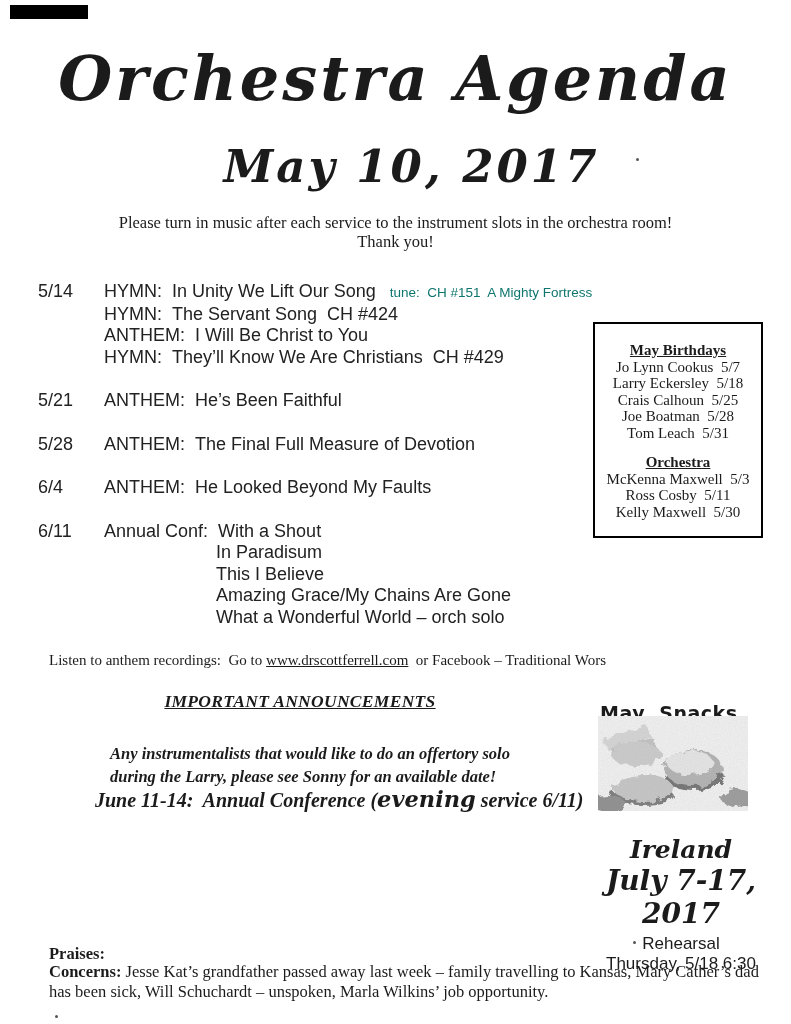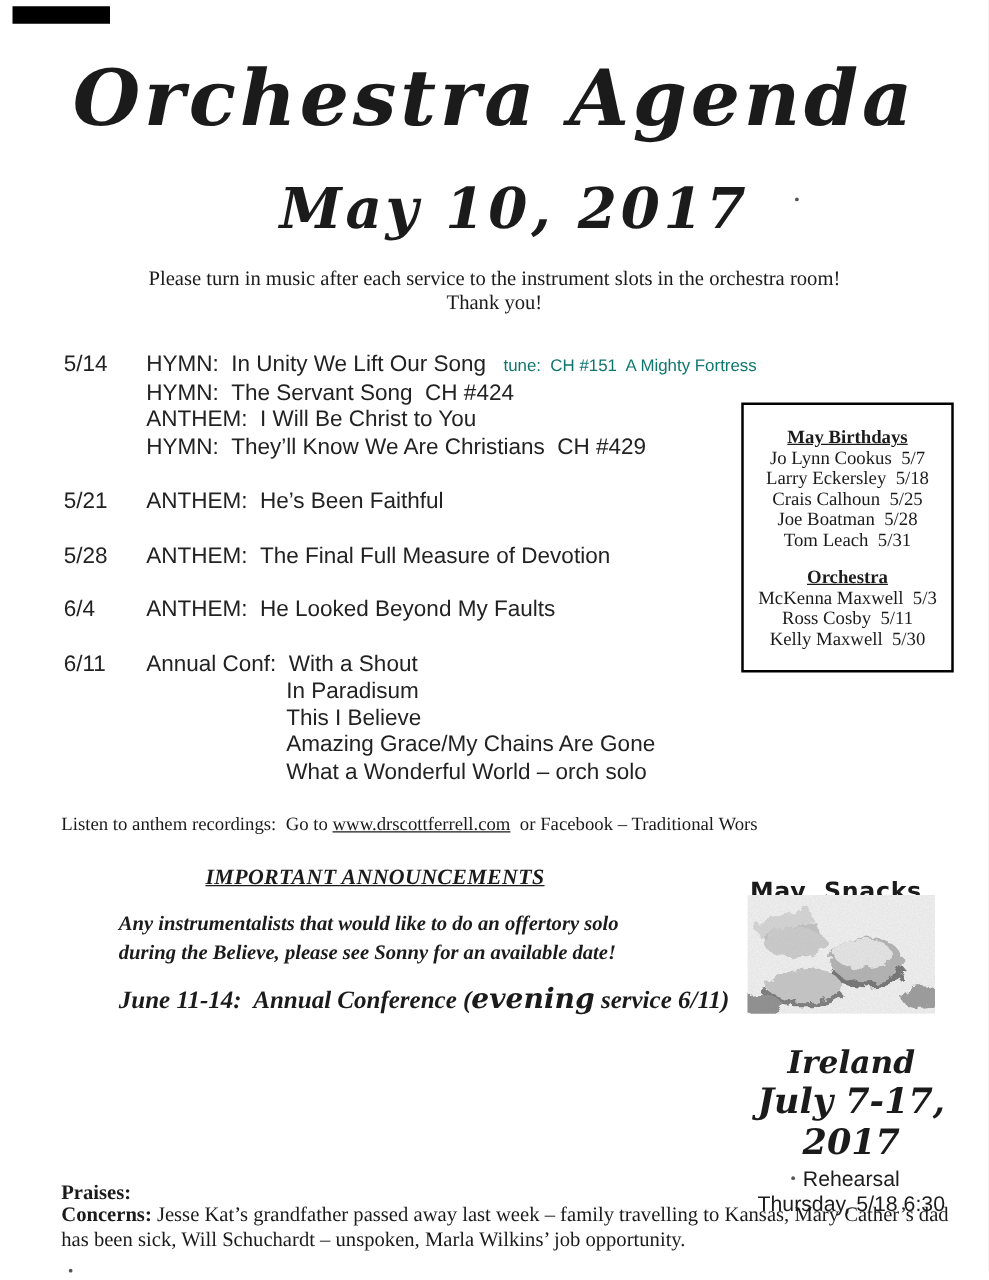--- a/index.html
+++ b/index.html
@@ -10,21 +10,21 @@
 
   .title{position:absolute;top:42px;left:0;width:100%;text-align:center;margin:0;
          font-family:"DejaVu Serif",serif;font-style:italic;font-weight:bold;
          font-size:62px;letter-spacing:3px;}
   .pdate{position:absolute;top:140px;left:0;width:100%;text-align:center;margin:0;
          font-family:"DejaVu Serif",serif;font-style:italic;font-weight:bold;
          font-size:45px;letter-spacing:3px;padding-left:16px;}
   .notice{position:absolute;top:213px;left:0;width:100%;text-align:center;margin:0;
           font-size:16.5px;line-height:19px;}
 
-  .agenda{position:absolute;left:51px;top:281px;font-family:"Liberation Sans","DejaVu Sans",sans-serif;
+  .agenda{position:absolute;left:38px;top:281px;font-family:"Liberation Sans","DejaVu Sans",sans-serif;
           font-size:18px;color:#222;}
   .agroup{display:flex;margin-bottom:22px;}
   .adate{width:66px;flex:none;}
   .aitem{display:flex;align-items:baseline;line-height:21.5px;}
   .alabel{margin-right:10px;white-space:pre;}
   .atitle{white-space:pre;}
   .anote{font-size:13.5px;margin-left:14px;color:#0f766e;white-space:pre;}
   .cont{margin-left:112px;}
 
   .bbox{position:absolute;left:593px;top:322px;width:170px;height:216px;border:2.5px solid #000;
@@ -33,21 +33,21 @@
   .bentry{white-space:pre;}
   .bsec{margin-top:13px;}
 
   .recordings{position:absolute;left:49px;top:652px;margin:0;font-size:15px;white-space:pre;
               max-width:560px;overflow:hidden;}
   .url{text-decoration:underline;}
 
   .imp{position:absolute;left:40px;top:691px;width:520px;text-align:center;
        font-weight:bold;font-style:italic;font-size:17.5px;text-decoration:underline;letter-spacing:.3px;}
 
-  .solo{position:absolute;left:95px;top:727px;margin:0;font-weight:bold;font-style:italic;
+  .solo{position:absolute;left:95px;top:727px;margin:15px;font-weight:bold;font-style:italic;
         font-size:16.5px;line-height:23px;}
   .june{position:absolute;left:95px;top:786px;margin:0;font-weight:bold;font-style:italic;font-size:20px;white-space:pre;}
   .june .ev{font-family:"DejaVu Serif",serif;font-size:22.5px;}
 
   .snacks{position:absolute;left:600px;top:700px;font-family:"DejaVu Sans","Liberation Sans",sans-serif;
           font-weight:bold;font-size:19px;line-height:26px;letter-spacing:.5px;}
   .sntitle{text-decoration:underline;white-space:pre;}
 
   .photo{position:absolute;left:598px;top:716px;}
 
@@ -168,21 +168,21 @@
     <div class="bentry">Ross Cosby  5/11</div>
     <div class="bentry">Kelly Maxwell  5/30</div>
   </div>
 
   <p class="recordings"><span>Listen to anthem recordings:  Go to </span><span class="url">www.drscottferrell.com</span><span>  or Facebook – Traditional Wors</span></p>
 
   <div class="imp">IMPORTANT ANNOUNCEMENTS</div>
 
   <p class="solo">
     <span>Any instrumentalists that would like to do an offertory solo</span><br>
-    <span>during the Believe, please see Sonny for an available date!</span>
+    <span>during the Larry, please see Sonny for an available date!</span>
   </p>
 
   <p class="june"><span>June 11-14:  Annual Conference (</span><span class="ev">evening</span><span> service 6/11)</span></p>
 
   <div class="snacks">
     <div class="sntitle">May  Snacks</div>
     <div>Sopranos</div>
   </div>
 
   <svg class="photo" width="150" height="95" viewBox="0 0 150 95" role="img">

